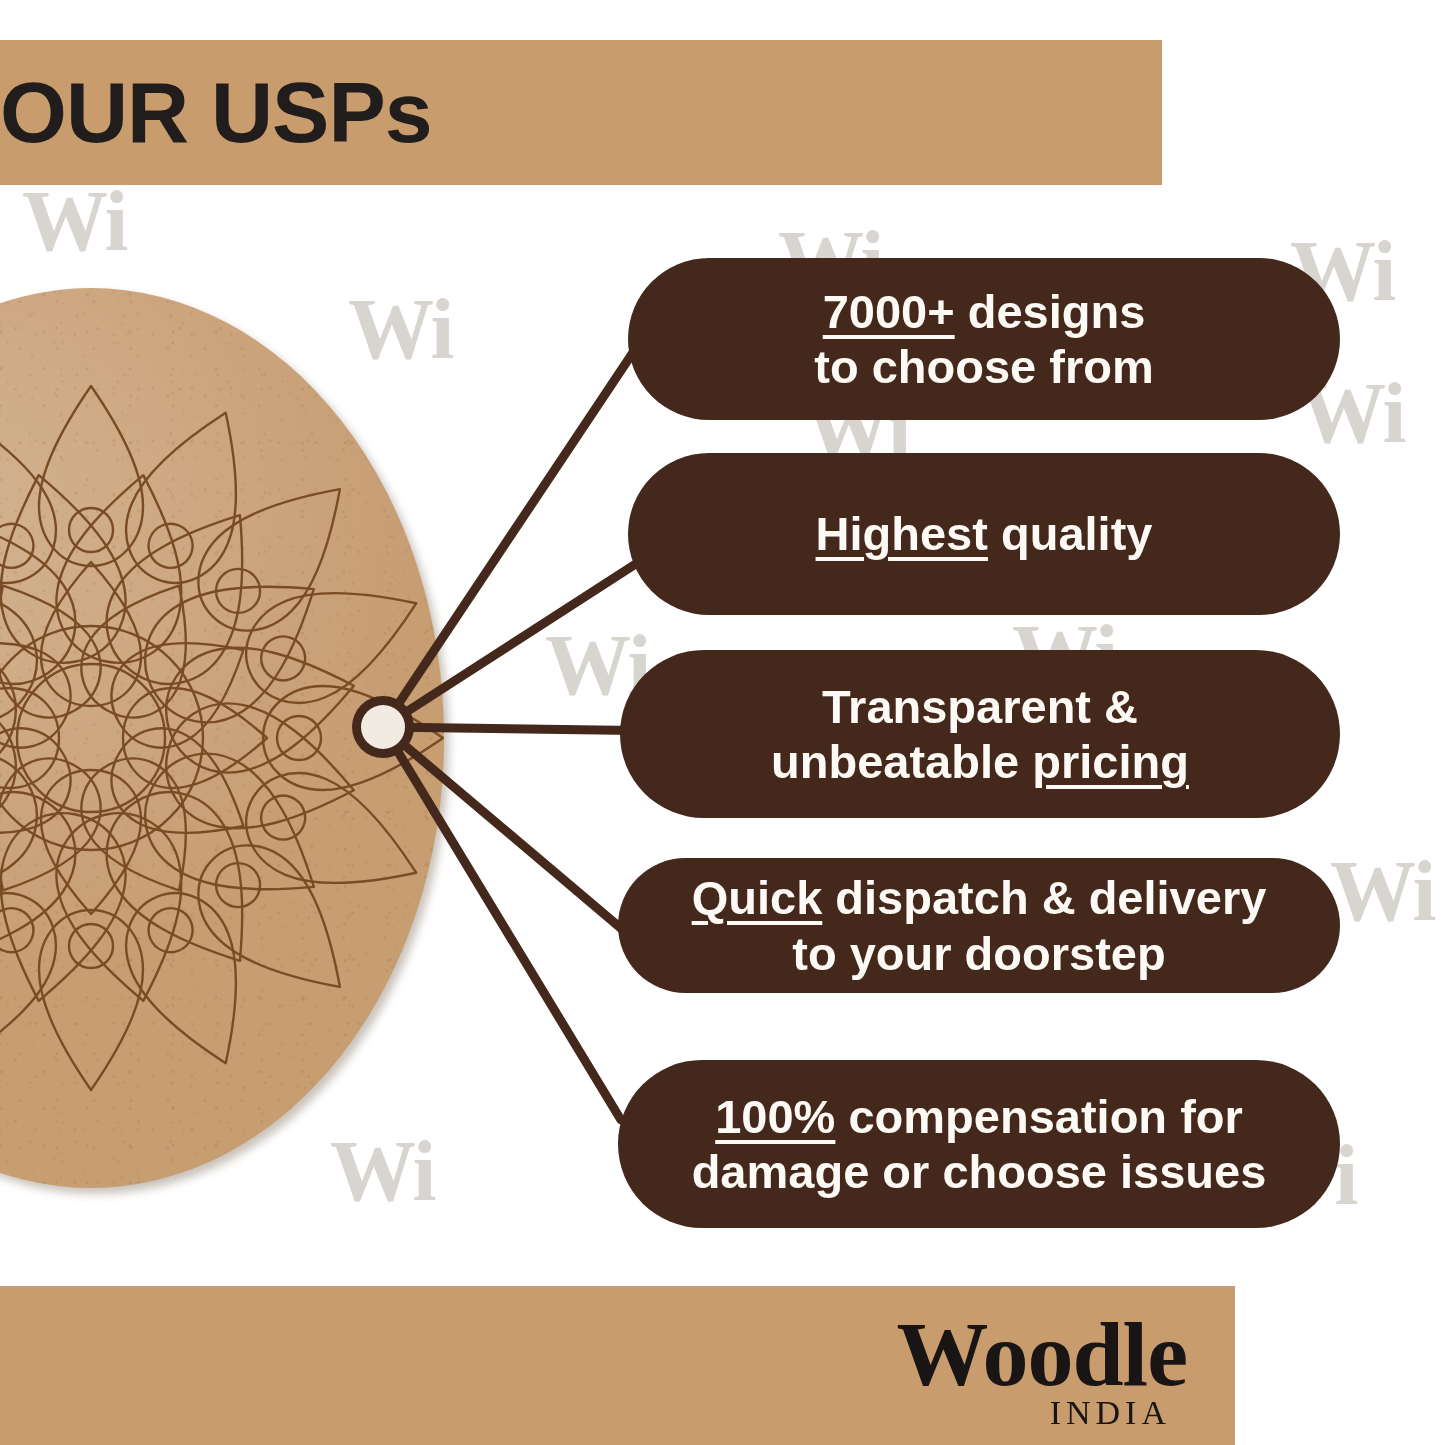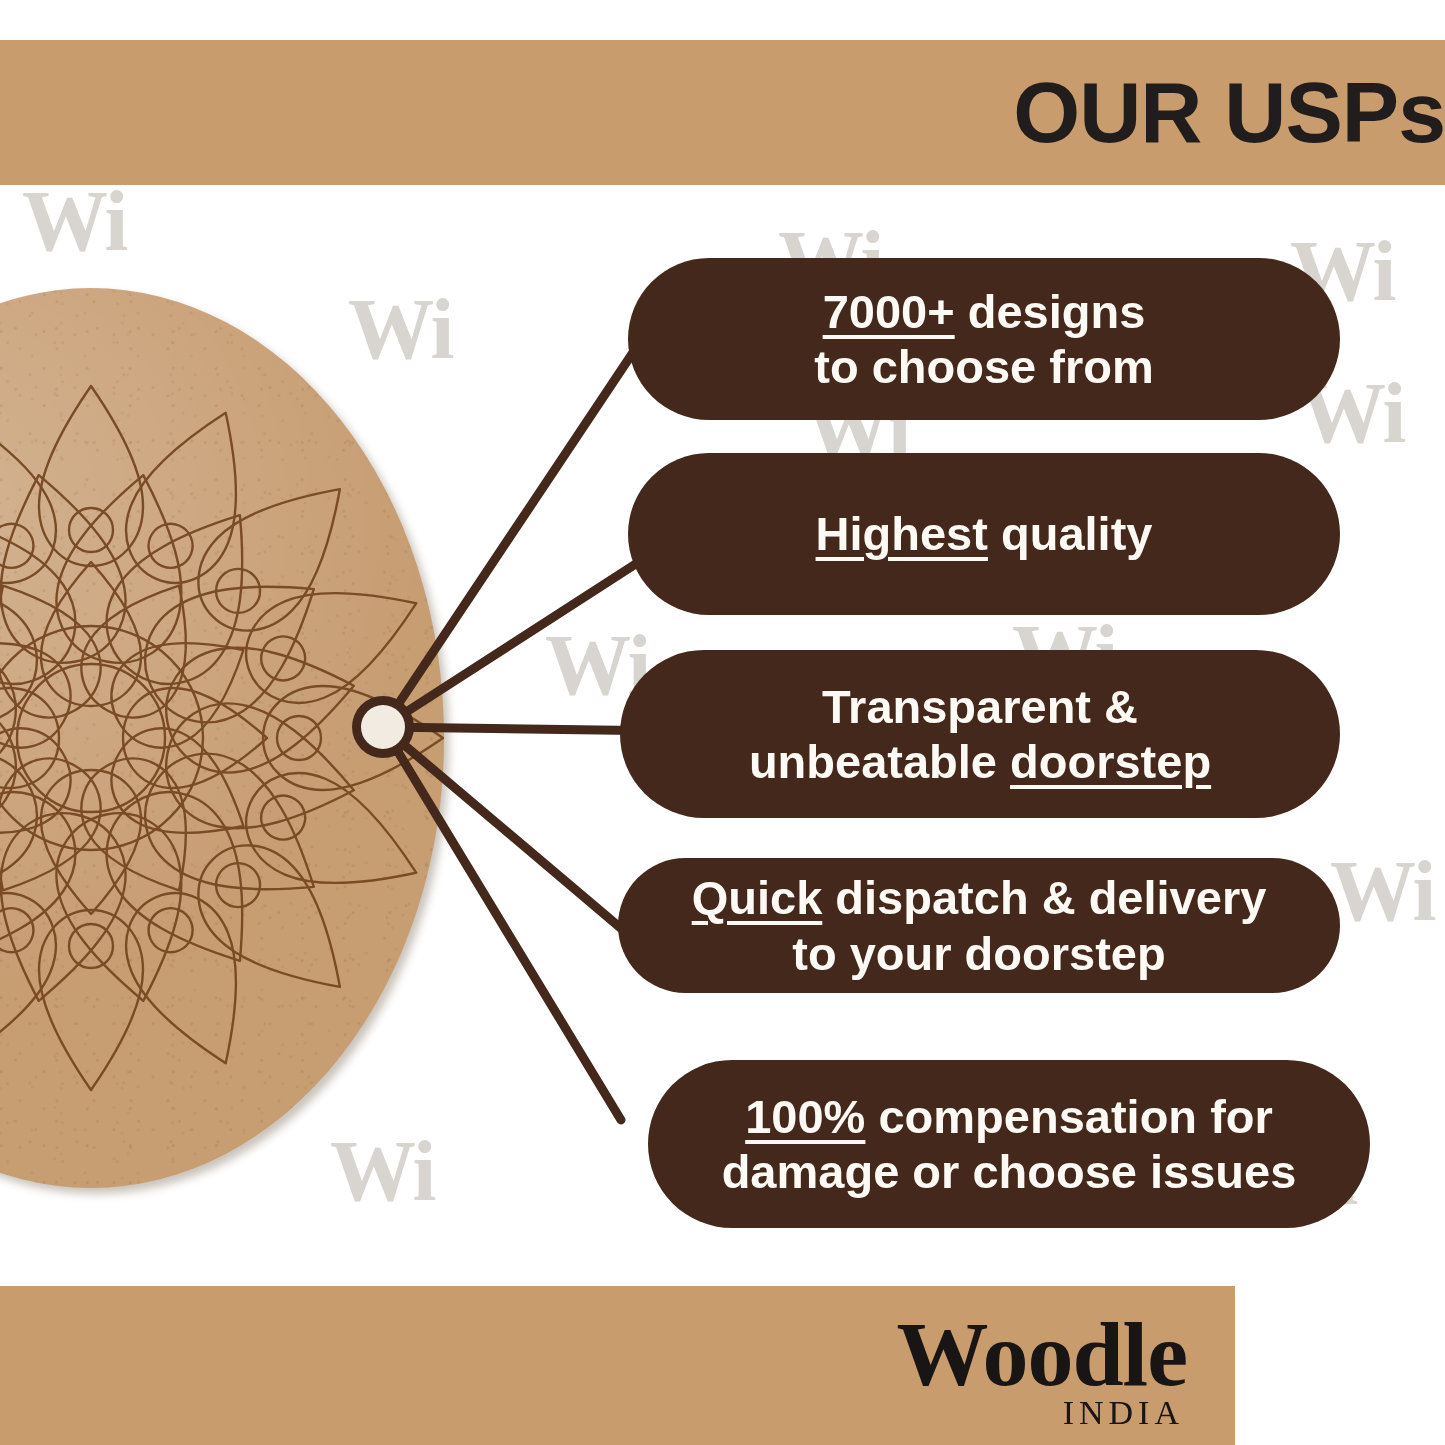--- a/index.html
+++ b/index.html
@@ -86,27 +86,27 @@
     inset: 0;
     z-index: 3;
     pointer-events: none;
   }
 
   
   #header-band {
     position: absolute;
     left: 0;
     top: 40px;
-    width: 1445px;
+    width: 1162px;
     height: 145px;
     background: #c99c6d;
     z-index: 5;
     display: flex;
     align-items: center;
-    justify-content: flex-end;
+    justify-content: flex-start;
   }
   #page-title {
     font-size: 86px;
     font-weight: 800;
     color: #211d1c;
     letter-spacing: -1px;
     white-space: nowrap;
   }
 
   
@@ -134,21 +134,21 @@
     letter-spacing: -1px;
     display: block;
   }
   #brand-sub {
     font-family: "Liberation Serif", serif;
     font-size: 34px;
     color: #191514;
     letter-spacing: 5px;
     display: block;
     margin-top: -4px;
-    margin-right: 3px;
+    margin-right: 16px;
   }
 
   
   #usp-list {
     position: absolute;
     inset: 0;
     z-index: 4;
   }
   .usp-pill {
     position: absolute;
@@ -321,32 +321,32 @@
 
     <div class="usp-pill" style="left:628px; top:453px; width:712px; height:162px;">
       <div class="usp-text">
         <u>Highest</u><span> quality</span><br>
       </div>
     </div>
 
     <div class="usp-pill" style="left:620px; top:650px; width:720px; height:168px;">
       <div class="usp-text">
         <span>Transparent &amp;</span><br>
-        <span>unbeatable </span><u>doorstep</u>
+        <span>unbeatable </span><u>pricing</u>
       </div>
     </div>
 
     <div class="usp-pill" style="left:618px; top:858px; width:722px; height:135px;">
       <div class="usp-text">
         <u>Quick</u><span> dispatch &amp; delivery</span><br>
         <span>to your doorstep</span>
       </div>
     </div>
 
-    <div class="usp-pill" style="left:648px; top:1060px; width:722px; height:168px;">
+    <div class="usp-pill" style="left:618px; top:1060px; width:722px; height:168px;">
       <div class="usp-text">
         <u>100%</u><span> compensation for</span><br>
         <span>damage or choose issues</span>
       </div>
     </div>
 
   </div>
 
   <div id="footer-band">
     <div id="brand-logo">

